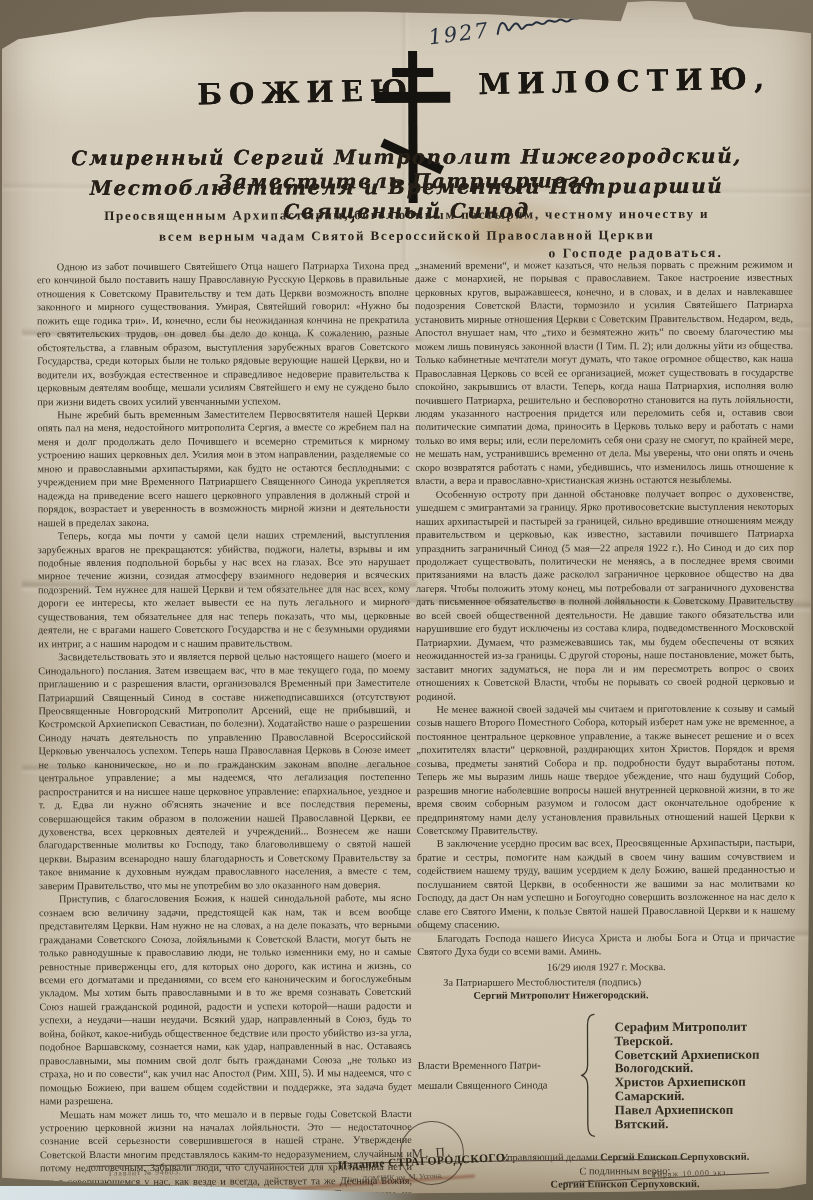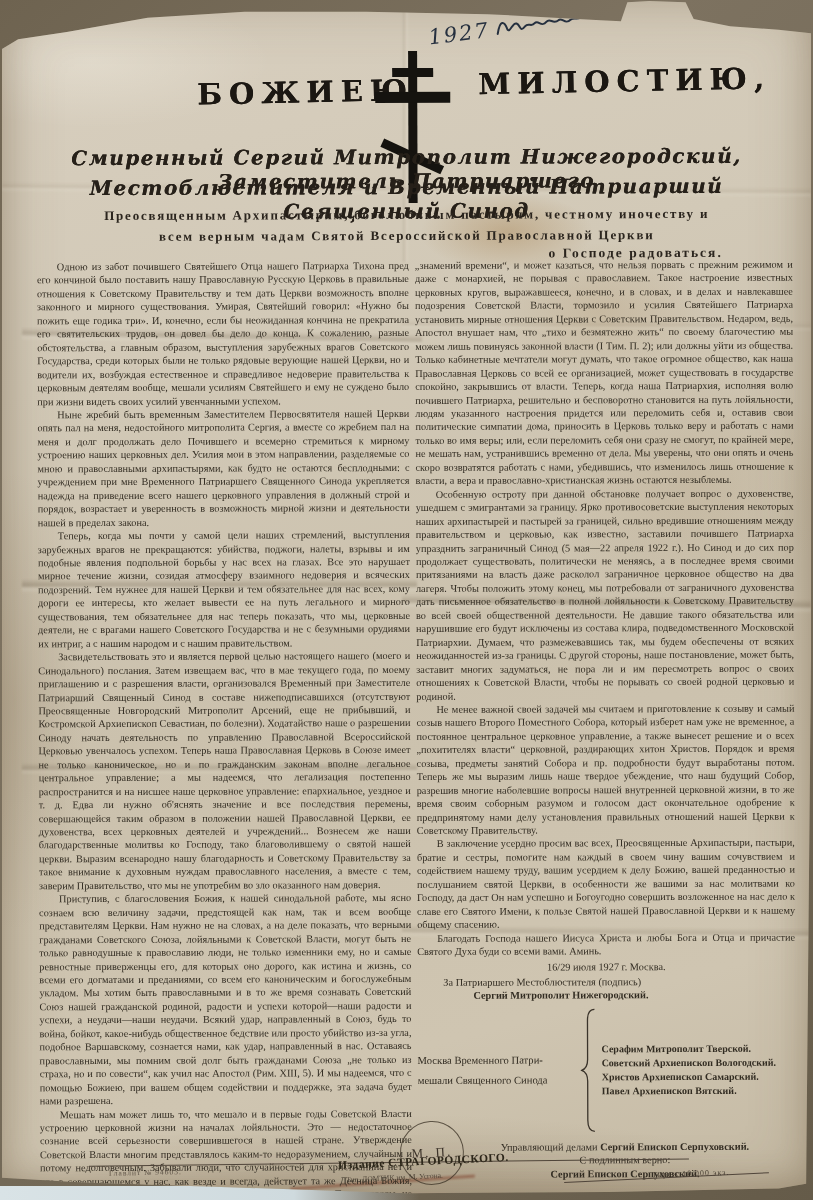--- a/index.html
+++ b/index.html
@@ -55,21 +55,21 @@
   .col p.noindent{text-indent:0;}
   .col-left{left:36px;width:372px;}
   .col-right{left:414px;width:378px;}
 
   .dateline{text-align:center;margin-top:2px;}
   .sig-intro{padding-left:26px;margin-top:2px;}
   .sig-name{font-weight:bold;padding-left:56px;}
   .members{display:flex;margin-top:5px;align-items:center;}
   .members-label{width:158px;font-size:10.6px;line-height:20px;text-align:left;flex:none;}
   .members-brace{flex:none;margin:0 5px;}
-  .members-list{list-style:none;margin:0;padding:0;font-weight:bold;width:204px;font-size:10px;line-height:13.8px;text-align:left;}
+  .members-list{list-style:none;margin:13px;padding:0;font-weight:bold;width:204px;font-size:13px;line-height:13.8px;text-align:left;}
   .mgmt{margin-top:7px;text-align:center;padding-left:36px;}
   .mgmt b{font-weight:bold;}
   .true-copy{text-align:center;padding-left:36px;}
   .true-copy-name{font-weight:bold;text-align:center;padding-left:36px;}
 
   .stamp{position:absolute;left:396px;top:1120px;width:62px;height:62px;border-radius:50%;
     border:1.5px solid rgba(62,52,40,.78);display:flex;align-items:center;justify-content:center;
     color:#3c332a;font-size:13px;letter-spacing:2px;transform:rotate(-3deg);}
   .rule{position:absolute;height:1px;background:#50453a;}
   .f-censor{position:absolute;left:105px;top:1166px;font-size:7.5px;color:rgba(60,50,40,.75);transform:rotate(-1deg);letter-spacing:1px;}
@@ -138,21 +138,21 @@
         <p>Не менее важной своей задачей мы считаем и приготовление к созыву и самый созыв нашего Второго Поместного Собора, который изберет нам уже не временное, а постоянное центральное церковное управление, а также вынесет решение и о всех „похитителях власти“ церковной, раздирающих хитон Христов. Порядок и время созыва, предметы занятий Собора и пр. подробности будут выработаны потом. Теперь же мы выразим лишь наше твердое убеждение, что наш будущий Собор, разрешив многие наболевшие вопросы нашей внутренней церковной жизни, в то же время своим соборным разумом и голосом даст окончательное одобрение к предпринятому нами делу установления правильных отношений нашей Церкви к Советскому Правительству.</p>
         <p>В заключение усердно просим вас всех, Преосвященные Архипастыри, пастыри, братие и сестры, помогите нам каждый в своем чину вашим сочувствием и содействием нашему труду, вашим усердием к делу Божию, вашей преданностью и послушанием святой Церкви, в особенности же вашими за нас молитвами ко Господу, да даст Он нам успешно и Богоугодно совершить возложенное на нас дело к славе его Святого Имени, к пользе Святой нашей Православной Церкви и к нашему общему спасению.</p>
         <p>Благодать Господа нашего Иисуса Христа и любы Бога и Отца и причастие Святого Духа буди со всеми вами. Аминь.</p>
 
         <div class="dateline">16/29 июля 1927 г. Москва.</div>
         <div class="sig-intro">За Патриаршего Местоблюстителя (подпись)</div>
         <div class="sig-name">Сергий Митрополит Нижегородский.</div>
 
         <div class="members">
           <div class="members-label">
-            <span>Москва Временного Патри-</span><br>
+            <span>Власти Временного Патри-</span><br>
             <span>мешали Священного Синода</span>
           </div>
           <svg class="members-brace" width="16" height="126" viewBox="0 0 16 126">
             <path d="M14,2 Q7,2 7,13 L7,52 Q7,61 1,63 Q7,65 7,74 L7,113 Q7,124 14,124" fill="none" stroke="#3a332a" stroke-width="1.3"></path>
           </svg>
           <ul class="members-list">
             <li>Серафим Митрополит Тверской.</li>
             <li>Советский Архиепископ Вологодский.</li>
             <li>Христов Архиепископ Самарский.</li>
             <li>Павел Архиепископ Вятский.</li>

